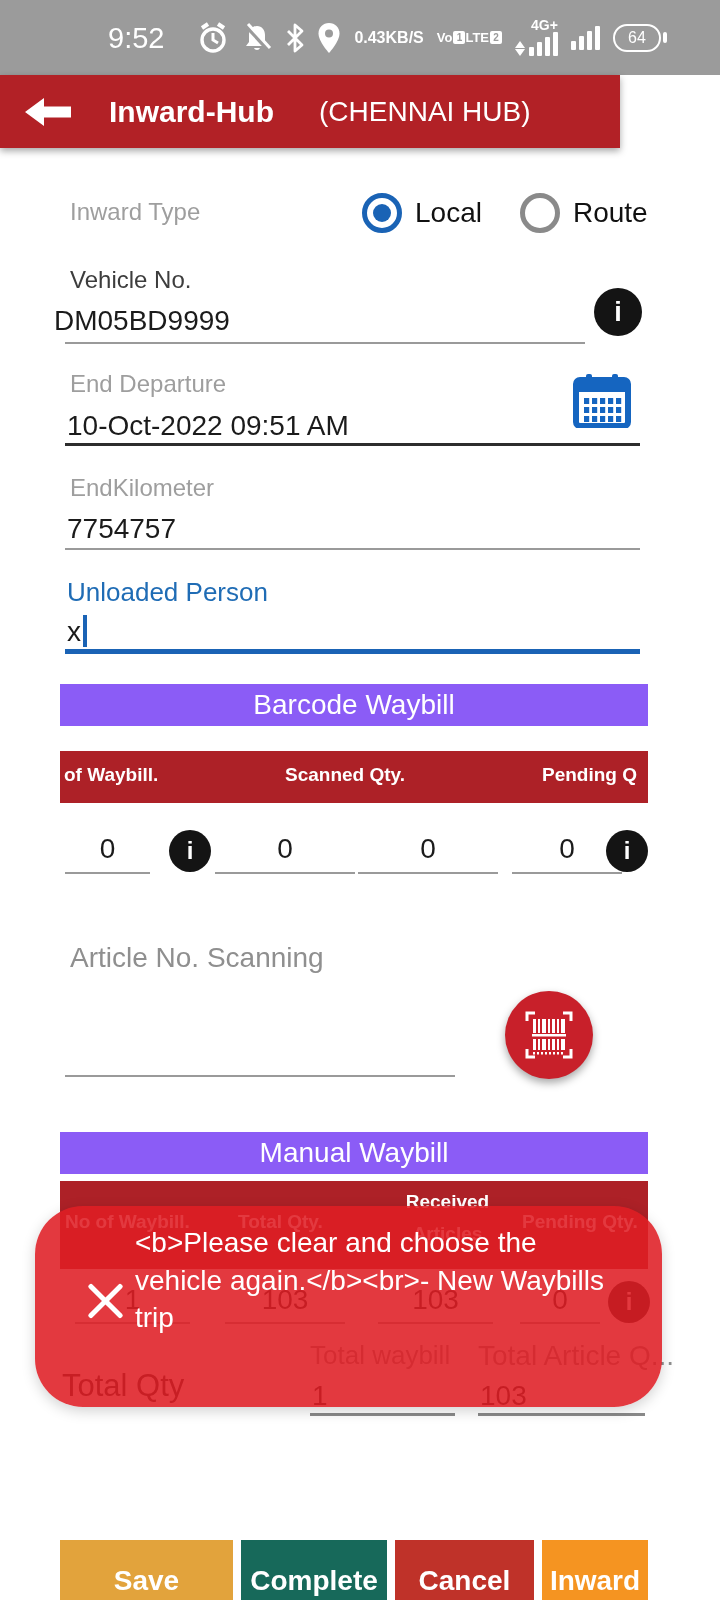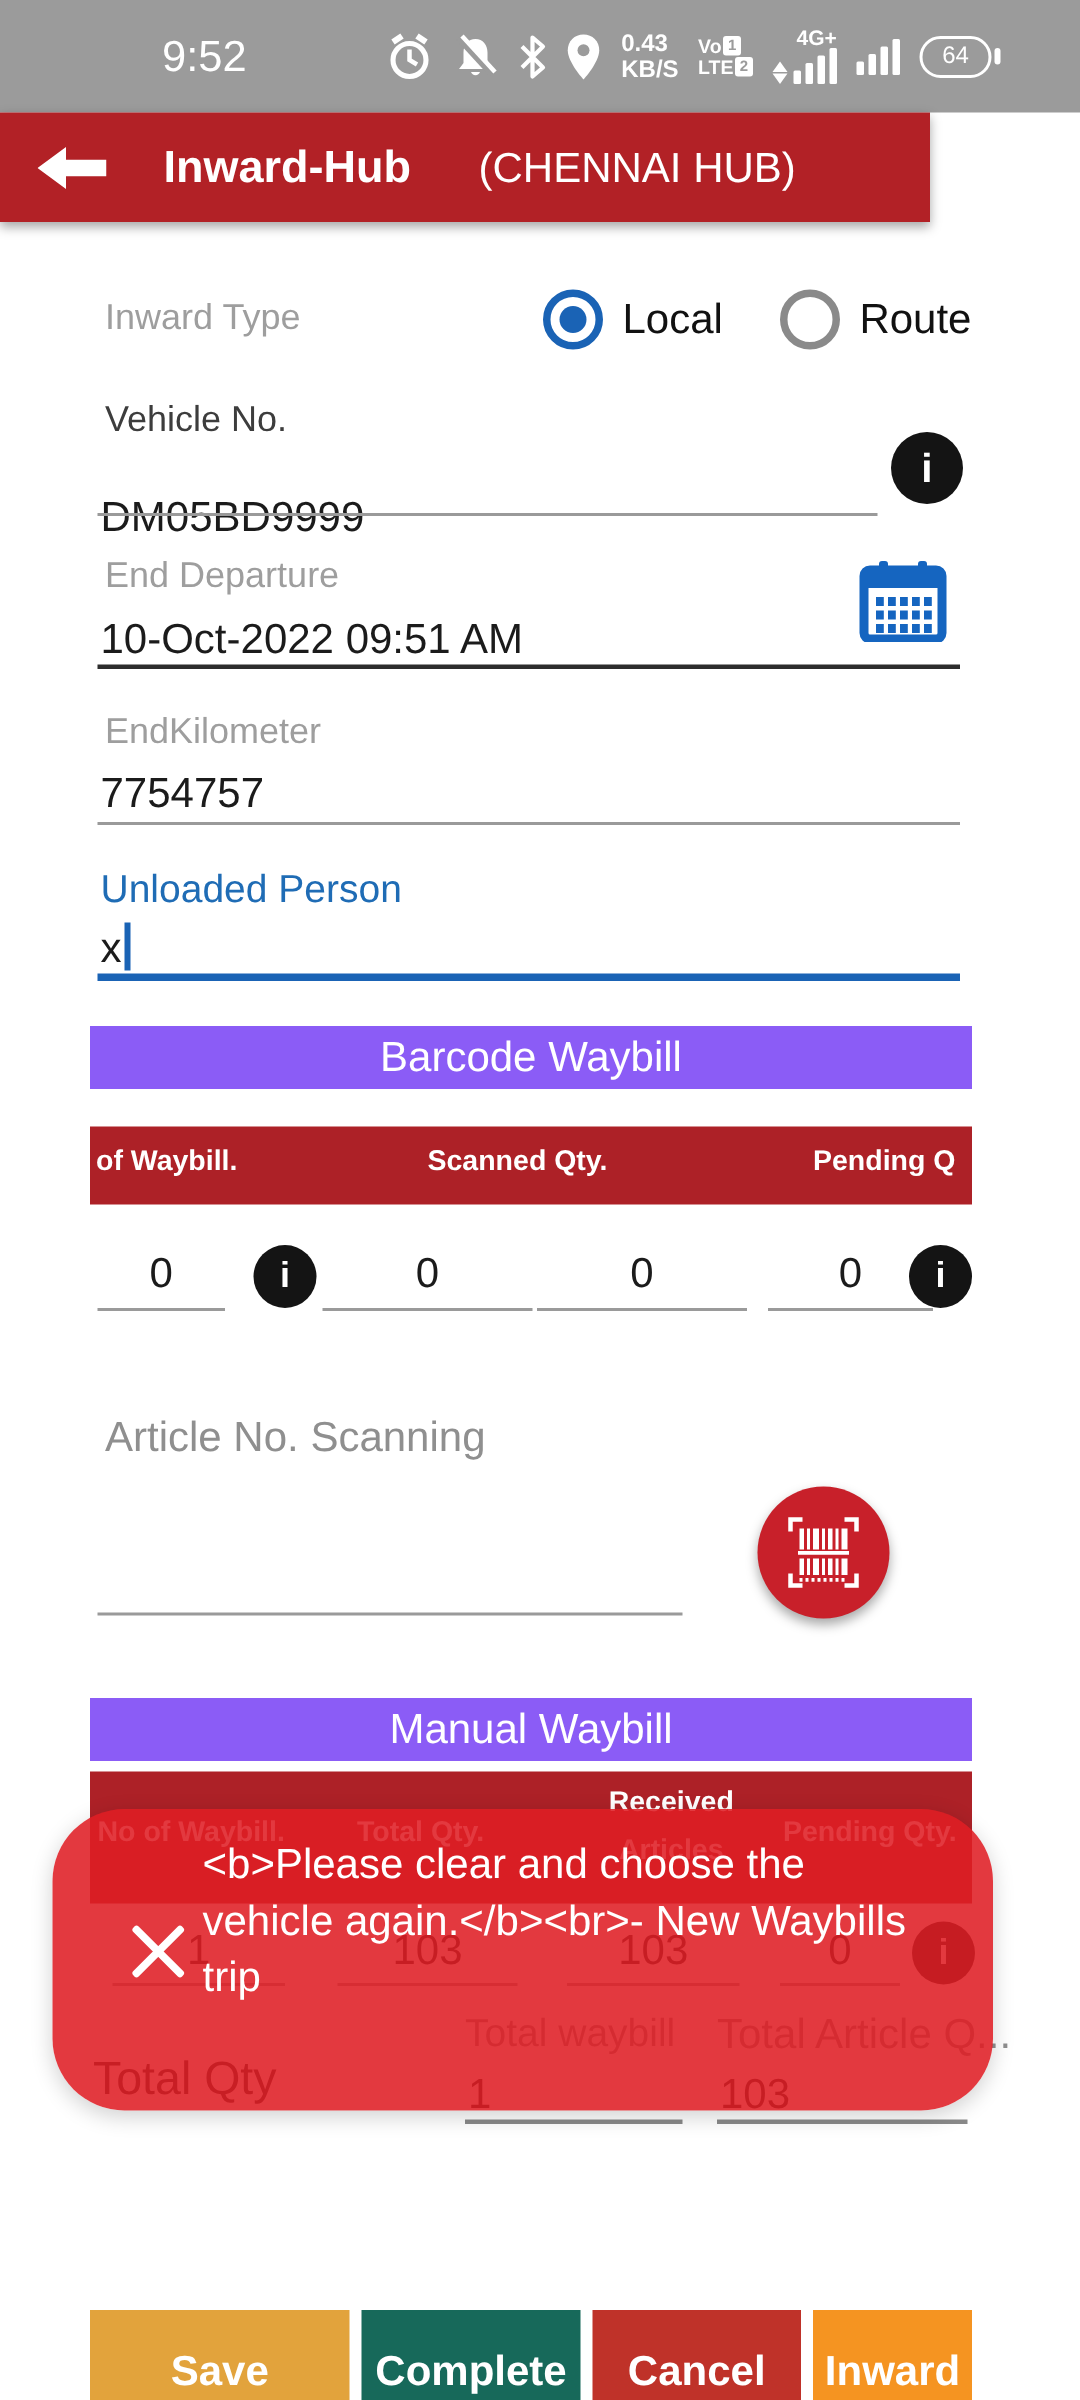--- a/index.html
+++ b/index.html
@@ -4,21 +4,21 @@
 <style>
   * { margin:0; padding:0; box-sizing:border-box; }
   html,body { width:720px; height:1600px; overflow:hidden; background:#fff;
     font-family:"Liberation Sans","DejaVu Sans",sans-serif; }
   #page { position:relative; width:720px; height:1600px; background:#fff; overflow:hidden; }
 
   
   .statusbar { position:absolute; top:0; left:0; width:720px; height:75px; background:#9b9b9b; color:#fff; }
   .sb-time { position:absolute; left:108px; top:22px; font-size:29px; }
   .sb-icons { position:absolute; right:53px; top:0; height:75px; display:flex; align-items:center; gap:13px; }
-  .sb-col { display:flex; flex-direction:column; line-height:17px; font-size:16px; font-weight:bold; letter-spacing:0; }
+  .sb-col { display:flex; flex-direction:row; line-height:17px; font-size:16px; font-weight:bold; letter-spacing:0; }
   .volte-row { display:flex; align-items:center; gap:1px; font-size:13px; line-height:14px; font-weight:bold; }
   .sim-box { display:inline-block; width:12px; height:13px; background:#fff; color:#9b9b9b; font-size:10px; line-height:13px; text-align:center; border-radius:2px; font-weight:bold; }
   .updown { display:flex; flex-direction:column; gap:1px; margin-right:2px; }
   .tri-up { width:0; height:0; border-left:5px solid transparent; border-right:5px solid transparent; border-bottom:7px solid #fff; }
   .tri-dn { width:0; height:0; border-left:5px solid transparent; border-right:5px solid transparent; border-top:7px solid #fff; }
   .sig-wrap { display:flex; flex-direction:column; align-items:flex-start; }
   .sig-label { font-size:14px; font-weight:bold; line-height:13px; margin-left:2px; }
   .bars { display:flex; align-items:flex-end; gap:3px; }
   .bars span { display:block; width:5px; background:#fff; border-radius:1px; }
   .battery { display:flex; align-items:center; }
@@ -165,21 +165,21 @@
         </span>
       <span class="radio-lbl">Local</span>
     </div>
     <div class="radio-item">
       <span class="radio-outer radio-unsel"></span>
       <span class="radio-lbl">Route</span>
     </div>
   </div>
 
   <span class="lbl lbl-dark" style="left:70px; top:266px;">Vehicle No.</span>
-  <span class="val" style="left:67px; top:305px;margin-top:24px;">DM05BD9999</span>
+  <span class="val" style="left:54px; top:305px;">DM05BD9999</span>
   <div class="uline" style="left:65px; top:342px; width:520px;"></div>
   <div class="info-icon" style="left:594px; top:288px;">i</div>
 
   <span class="lbl" style="left:70px; top:370px;">End Departure</span>
   <span class="val" style="left:67px; top:410px;">10-Oct-2022 09:51 AM</span>
   <div class="uline" style="left:65px; top:443px; width:575px; height:3px; background:#2d2d2d;"></div>
   <svg style="position:absolute; left:572px; top:374px;" width="60" height="54" viewBox="0 0 30 27">
     <rect x="7" y="0" width="3" height="5" rx="1" fill="#1565c0"></rect>
     <rect x="20" y="0" width="3" height="5" rx="1" fill="#1565c0"></rect>
     <rect x="2" y="3" width="26" height="23" rx="2" fill="none" stroke="#1565c0" stroke-width="3"></rect>

